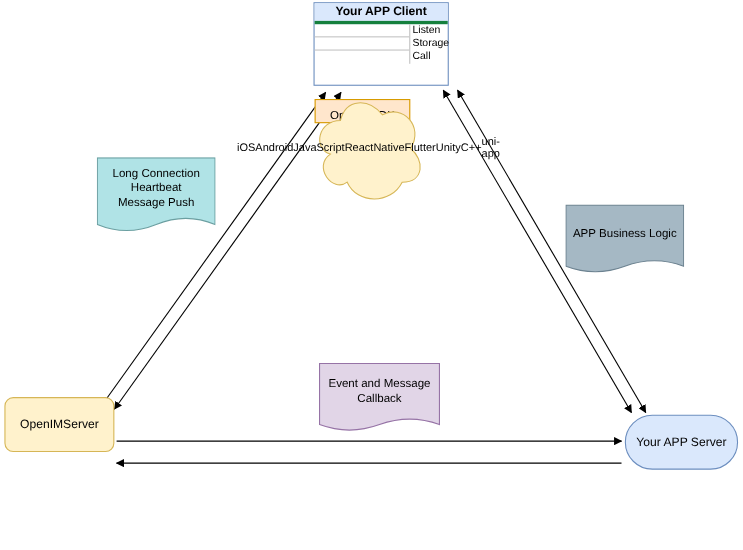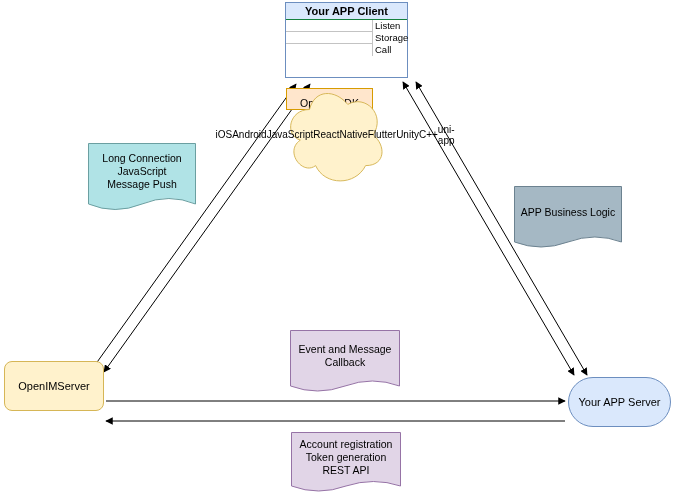--- a/index.html
+++ b/index.html
@@ -7,21 +7,21 @@
     position:relative; width:675px; height:500px; background:#ffffff;
     font-family:"Liberation Sans", sans-serif; color:#000; overflow:hidden;
   }
   .abs { position:absolute; box-sizing:border-box; }
 
   
   .arrow-layer { position:absolute; left:0; top:0; width:675px; height:500px; z-index:1; pointer-events:none; }
 
   
   .client-box { left:285px; top:2px; width:123px; height:76px; border:1px solid #6c8ebf; background:#fff; z-index:2; }
-  .client-header { height:16px; line-height:16px; background:#dae8fc; border-bottom:1px solid #15803d;
+  .client-header { height:16px; line-height:16px; background:#dae8fc; border-bottom:3px solid #15803d;
     font-weight:bold; font-size:11px; text-align:center; }
   .client-body { position:relative; width:100%; height:58px; }
   .grid-left { position:absolute; left:0; top:0; width:86px; height:36px; border-right:1px solid #c3c3c3; }
   .grid-row { height:12px; box-sizing:border-box; border-bottom:1px solid #c3c3c3; }
   .grid-row:last-child { border-bottom:none; }
   .grid-labels { position:absolute; left:89px; top:0; }
   .grid-label { height:12px; line-height:12px; font-size:9.5px; white-space:nowrap; }
   .sdk-box { position:absolute; left:0px; top:52px; width:87px; height:22px; background:#ffe6cc; border:1px solid #d79b00;
     box-sizing:border-box; display:flex; align-items:flex-end; justify-content:center; font-size:10.5px;margin-top:16px; }
 
@@ -95,47 +95,39 @@
       <div>C++</div>
       <div>uni-app</div>
     </div>
   </div>
 
   <div class="abs note" style="left:88px; top:143px; width:108px; height:72px;">
     <svg width="108" height="72" xmlns="http://www.w3.org/2000/svg">
       <path d="M0.5,0.5 L107.5,0.5 L107.5,61 Q81,50 54,61 Q27,72 0.5,61 Z" fill="#b0e3e6" stroke="#6b9fa1" stroke-width="1"></path>
     </svg>
     <div class="note-text">Long Connection
-JavaScript
+Heartbeat
 Message Push</div>
   </div>
 
   <div class="abs note" style="left:514px; top:186px; width:108px; height:66px;">
     <svg width="108" height="66" xmlns="http://www.w3.org/2000/svg">
       <path d="M0.5,0.5 L107.5,0.5 L107.5,56 Q81,46 54,56 Q27,66 0.5,56 Z" fill="#a5b8c4" stroke="#6c8290" stroke-width="1"></path>
     </svg>
     <div class="note-text">APP Business Logic</div>
   </div>
 
   <div class="abs note" style="left:290px; top:330px; width:110px; height:66px;">
     <svg width="110" height="66" xmlns="http://www.w3.org/2000/svg">
       <path d="M0.5,0.5 L109.5,0.5 L109.5,56 Q82.5,46 55,56 Q27.5,66 0.5,56 Z" fill="#e1d5e7" stroke="#9673a6" stroke-width="1"></path>
     </svg>
     <div class="note-text">Event and Message
 Callback</div>
   </div>
 
-  <div class="abs note" style="left:291px; top:432px; width:110px; height:64px;">
-    <svg width="110" height="64" xmlns="http://www.w3.org/2000/svg">
-      <path d="M0.5,0.5 L109.5,0.5 L109.5,54 Q82.5,45 55,54 Q27.5,64 0.5,54 Z" fill="#e1d5e7" stroke="#9673a6" stroke-width="1"></path>
-    </svg>
-    <div class="note-text">Account registration
-Token generation
-REST API</div>
-  </div>
 
   <div class="abs server-box server-yellow">
     <span>OpenIMServer</span>
   </div>
 
   <div class="abs server-box server-blue">
     <span>Your APP Server</span>
   </div>
 
 </div>

